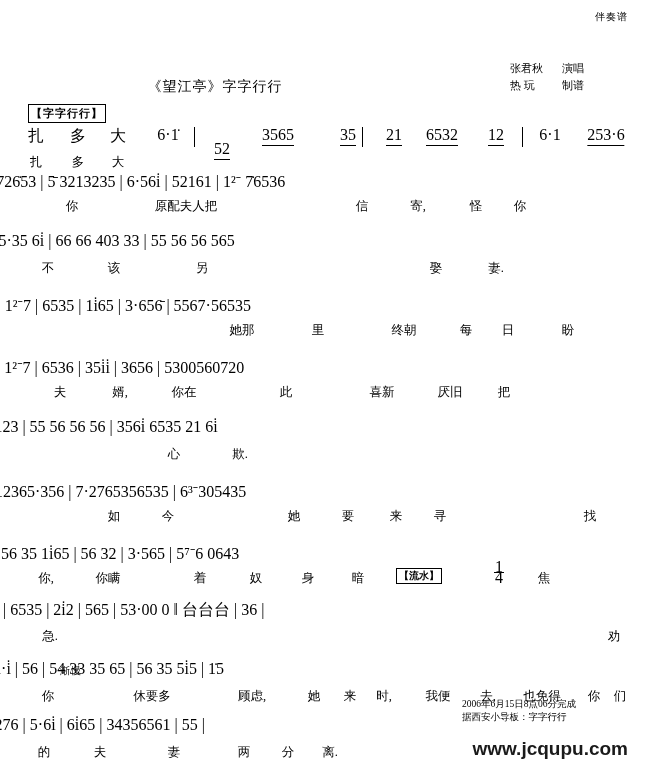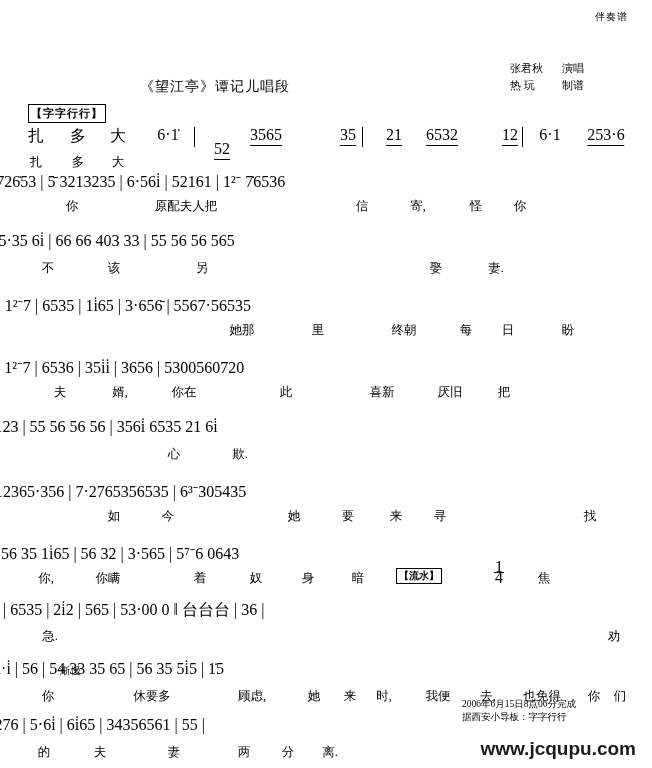--- a/index.html
+++ b/index.html
@@ -112,21 +112,21 @@
   .n.u1 { border-bottom: 1px solid #000; padding-bottom: 1px; }
   .barline {
     position: absolute;
     top: 1px;
     width: 1px;
     height: 20px;
     background: #000;
   }
   .wm {
     position: absolute;
-    right: 16px;
+    right: 24px;
     bottom: 8px;
     font-size: 19px;
     font-weight: bold;
     color: #1a1a1a;
     font-family: "Liberation Sans", sans-serif;
     letter-spacing: 0px;
   }
   .footnote {
     position: absolute;
     right: 22px;
@@ -156,43 +156,43 @@
     letter-spacing: 1px;
   }
 </style>
 </head>
 <body>
 
 <div class="sheet">
 
   <div class="corner-note">伴奏谱</div>
 
-  <div class="subtitle">《望江亭》谭记儿唱段</div>
+  <div class="subtitle">《望江亭》字字行行</div>
 
   <div class="credits">
     <div><span class="nm">张君秋</span><span class="rl">演唱</span></div>
     <div><span class="nm">热 玩</span><span class="rl">制谱</span></div>
   </div>
 
   <div class="banshi">【字字行行】</div>
 
   <div class="row" style="top:126px;">
     <div class="notes">
       <span class="n" style="left:10px;">扎</span>
       <span class="n" style="left:52px;">多</span>
       <span class="n" style="left:92px;">大</span>
       <span class="n" style="left:142px;">6·1̇</span>
       <span class="barline" style="left:168px;"></span>
       <span class="n u1" style="left:196px;margin-top:14px;">52</span>
-      <span class="n u1" style="left:240px;font-family:Liberation Serif, serif;">3565</span>
+      <span class="n u1" style="left:252px;font-family:Liberation Serif, serif;">3565</span>
       <span class="n u1" style="left:322px;">35</span>
       <span class="barline" style="left:336px;"></span>
       <span class="n u1" style="left:368px;">21</span>
       <span class="n u1" style="left:416px;">6532</span>
-      <span class="n u1" style="left:484px;">12</span>
+      <span class="n u1" style="left:470px;">12</span>
       <span class="barline" style="left:496px;"></span>
       <span class="n" style="left:524px;">6·1</span>
       <span class="n u1" style="left:580px;">253·6</span>
     </div>
     <div class="lyr">
       <span style="left:10px;">扎</span>
       <span style="left:52px;">多</span>
       <span style="left:92px;">大</span>
     </div>
   </div>

